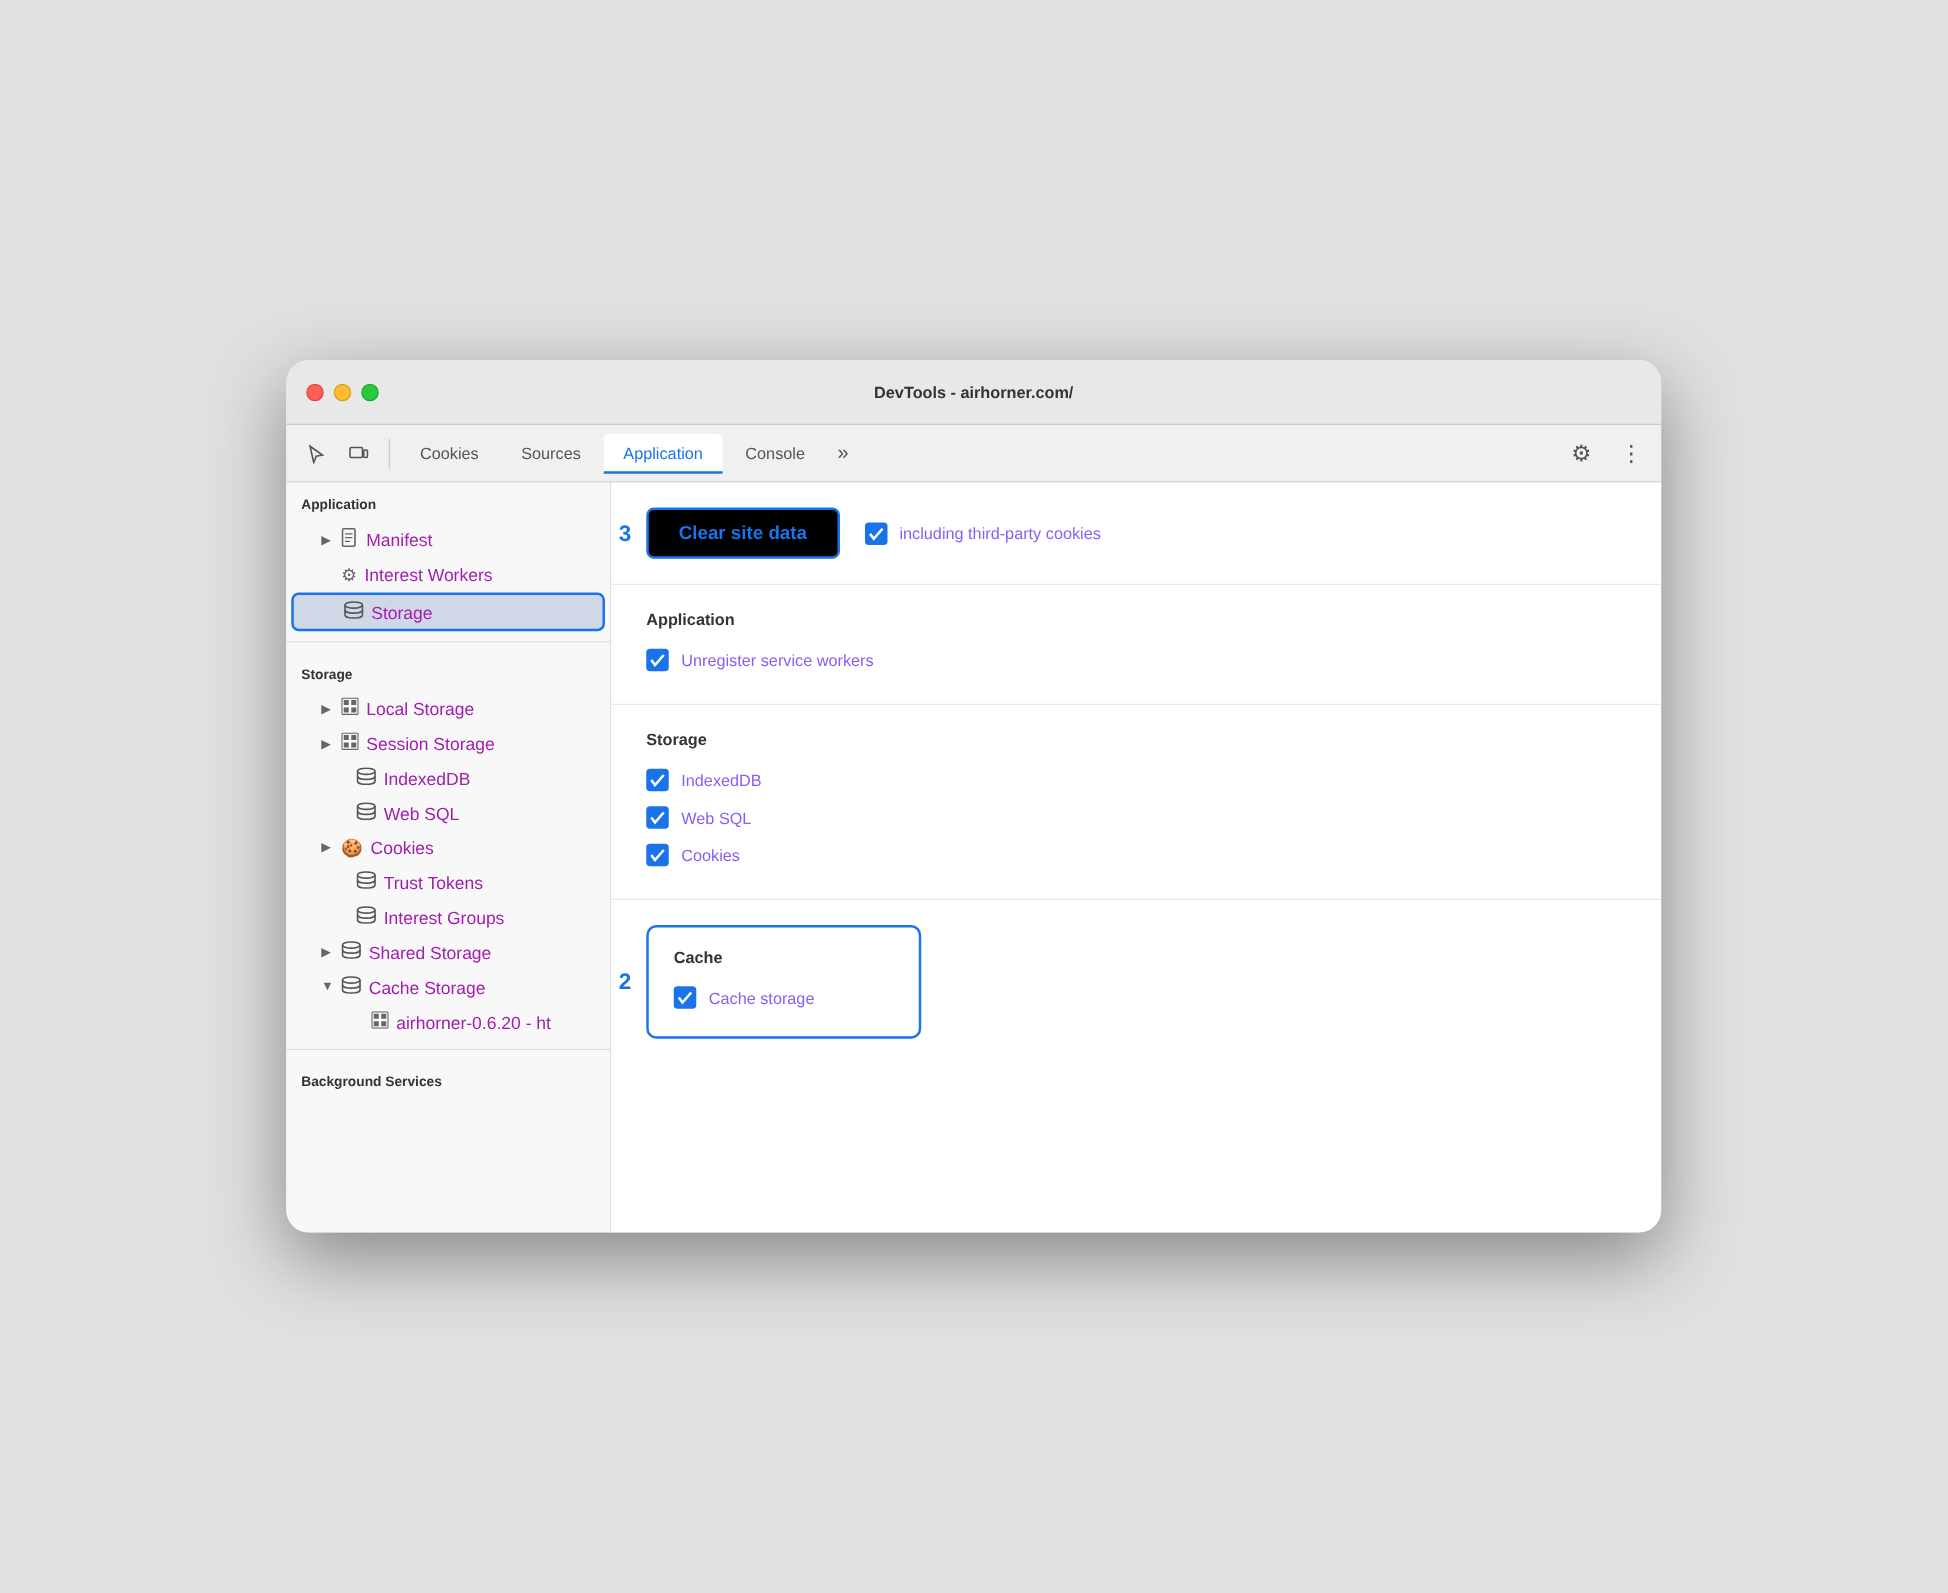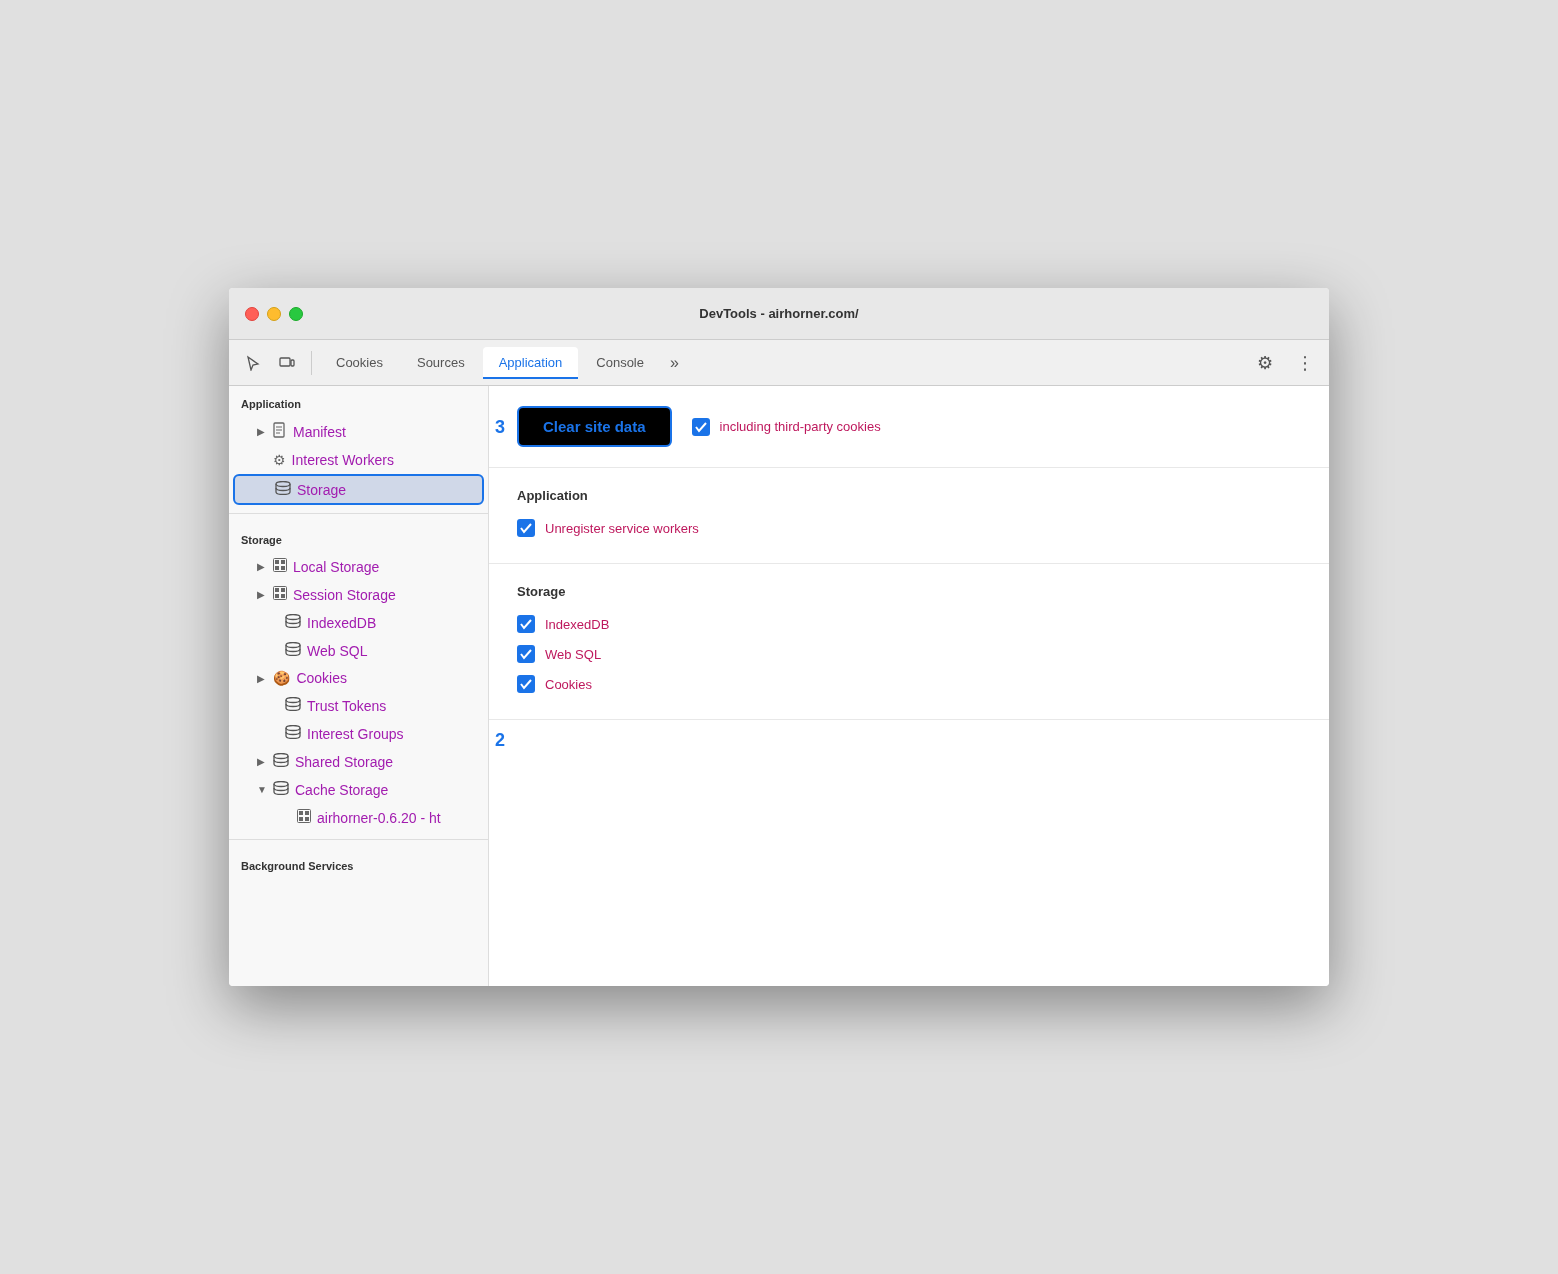--- a/index.html
+++ b/index.html
@@ -9,21 +9,21 @@
       display: flex;
       align-items: center;
       justify-content: center;
       min-height: 100vh;
       font-family: -apple-system, BlinkMacSystemFont, 'Segoe UI', sans-serif;
     }
 
     .window {
       width: 1100px;
       background: #f5f5f5;
-      border-radius: 4px;
+      border-radius: 18px;
       box-shadow: 0 20px 60px rgba(0,0,0,0.4);
       overflow: hidden;
     }
 
     
     .title-bar {
       background: #e8e8e8;
       height: 52px;
       display: flex;
       align-items: center;
@@ -254,21 +254,21 @@
       justify-content: center;
       flex-shrink: 0;
       cursor: pointer;
     }
     .cb svg {
       width: 12px;
       height: 12px;
     }
     .cb-label {
       font-size: 13px;
-      color: #be185d;
+      color: #8b5cf6;
     }
 
     .section-heading {
       font-size: 13px;
       font-weight: 700;
       color: #333;
       margin-bottom: 10px;
     }
 
     
@@ -556,17 +556,28 @@
             <svg viewBox="0 0 12 12" fill="white">
                 <polyline points="1,6 4,10 11,2" stroke="white" stroke-width="2" fill="none"></polyline>
               </svg>
           </div>
           <span class="cb-label">Cookies</span>
         </div>
       </div>
 
       <div class="cache-section-wrapper">
         <span class="cache-step-badge">2</span>
+        <div class="cache-box">
+          <div class="section-heading">Cache</div>
+          <div class="checkbox-row">
+            <div class="cb">
+              <svg viewBox="0 0 12 12" fill="white">
+                  <polyline points="1,6 4,10 11,2" stroke="white" stroke-width="2" fill="none"></polyline>
+                </svg>
+            </div>
+            <span class="cb-label">Cache storage</span>
+          </div>
+        </div>
       </div>
 
     </div>
   </div>
 </div>
 
 </body></html>

